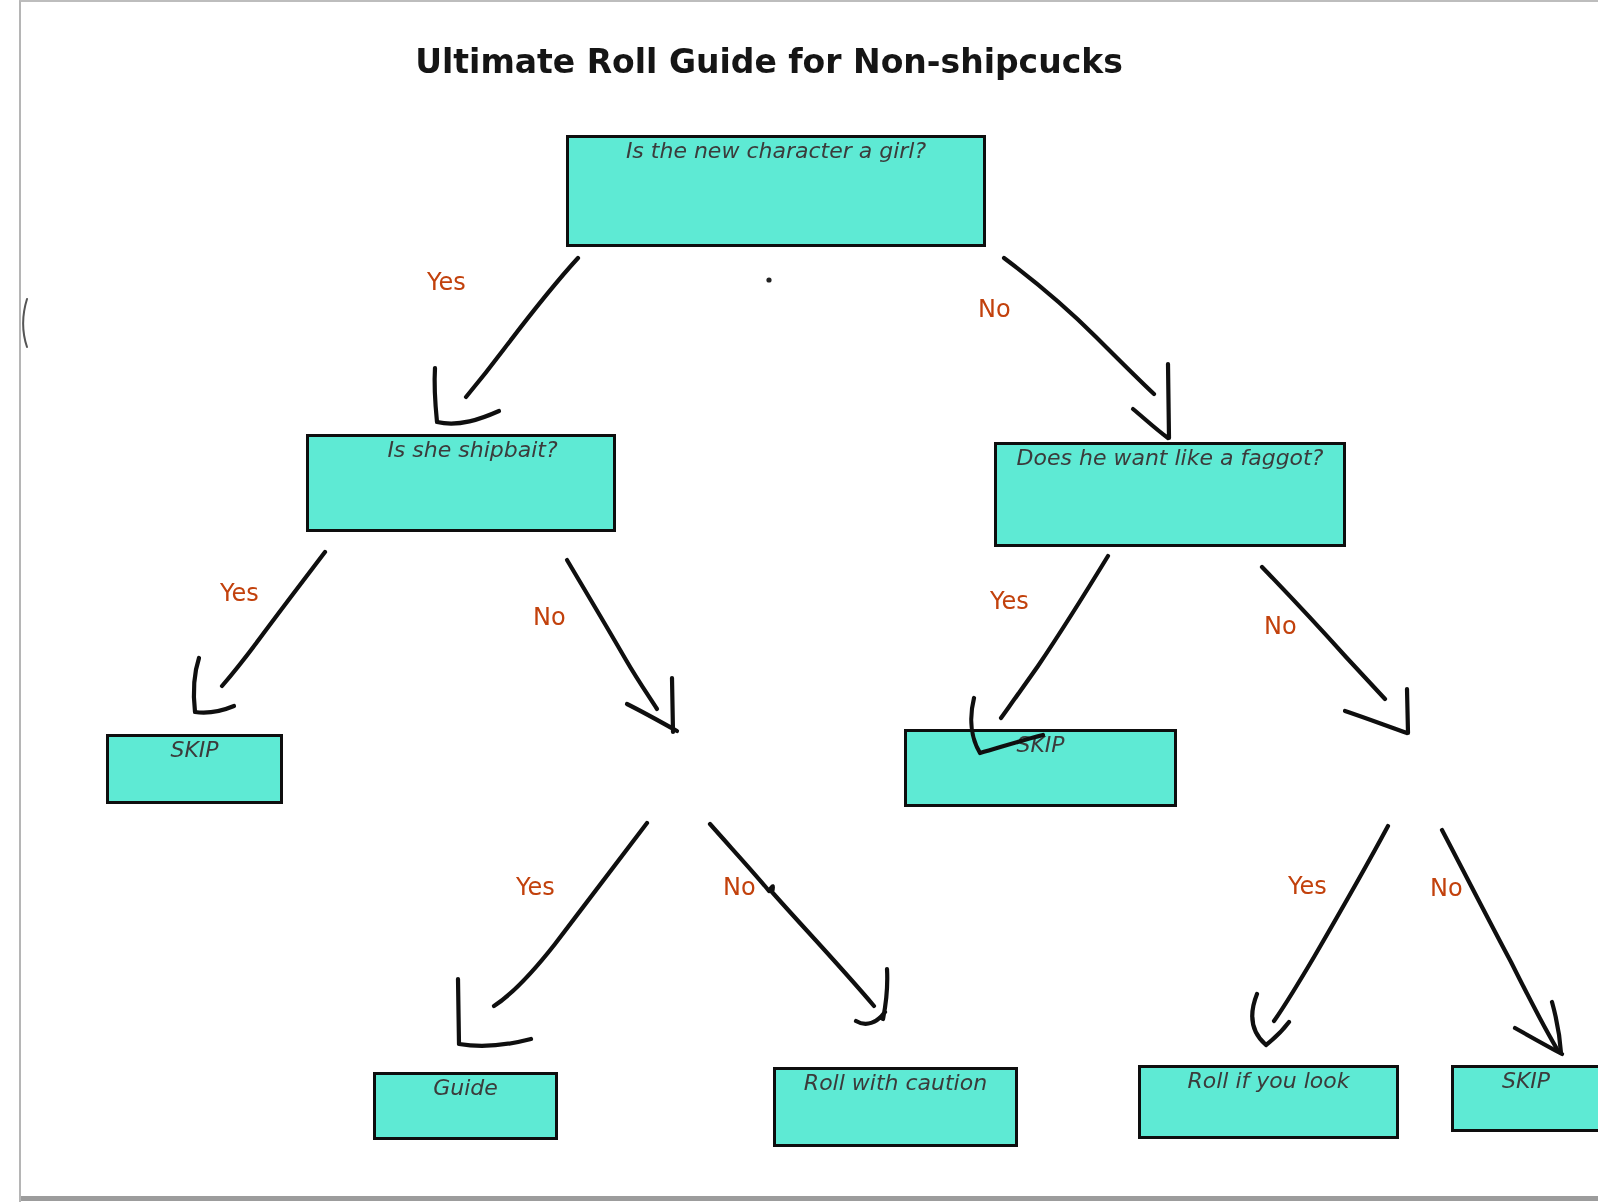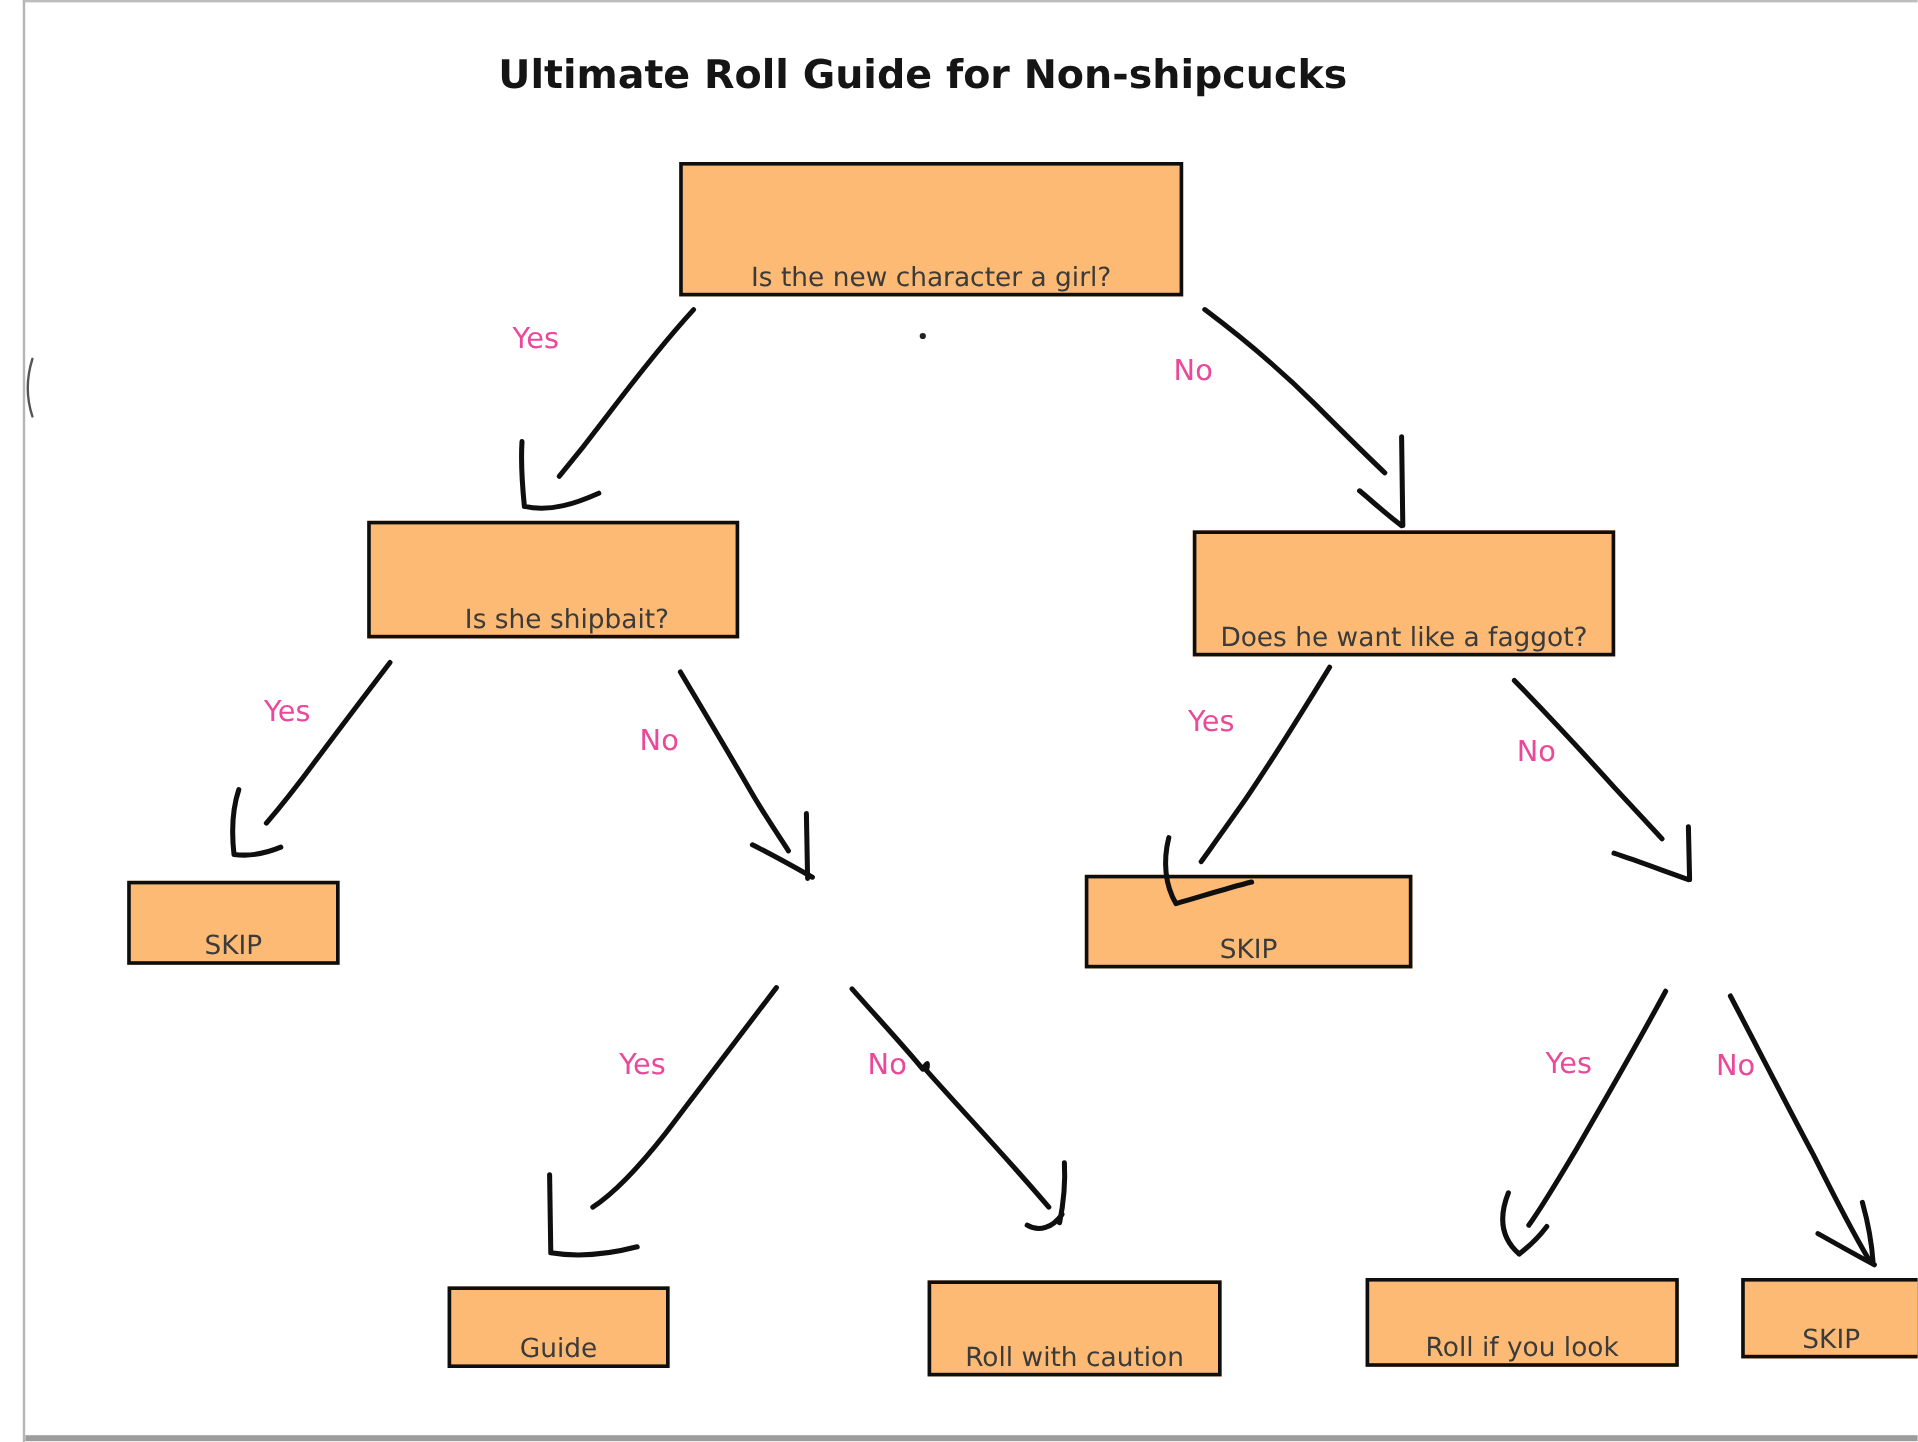--- a/index.html
+++ b/index.html
@@ -9,26 +9,27 @@
     border-top:2px solid #bdbdbd; border-left:2px solid #b5b5b5; border-right:2px solid #d8d8d8;
     font-family:"DejaVu Sans","Liberation Sans",sans-serif;
     margin-left:19px;
   }
   .bottom-frame { position:absolute; left:0; right:0; top:1194px; height:5px; background:#9c9c9c; }
   .title {
     position:absolute; left:0; top:40px; width:1496px; text-align:center;
     font-size:33px; font-weight:bold; color:#151515;
   }
   .node {
-    position:absolute; border:3px solid #0e0e0e; background:#fdba74;
-    display:flex; align-items:flex-end; justify-content:center;
+    position:absolute; border:3px solid #0e0e0e; background:#5eead4;
+    display:flex; align-items:flex-start; justify-content:center;
     font-size:22px; color:#3b3b3b; white-space:nowrap; box-sizing:border-box;
     z-index:1;
+    font-style:italic;
   }
-  .edge-label { position:absolute; font-size:24px; color:#ec4899; z-index:2; }
+  .edge-label { position:absolute; font-size:24px; color:#c2410c; z-index:2; }
   svg.edges { position:absolute; left:0; top:0; z-index:3; pointer-events:none; }
   svg.edges path { fill:none; stroke:#0f0f0f; stroke-width:4.2; stroke-linecap:round; stroke-linejoin:round; }
   svg.edges path.thin { stroke-width:2; stroke:#555; }
 </style>
 </head>
 <body>
 
 <div class="canvas">
 
   <div class="title">Ultimate Roll Guide for Non-shipcucks</div>

